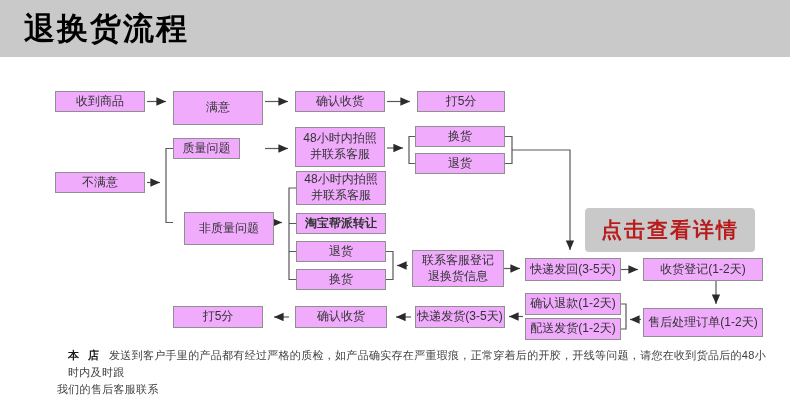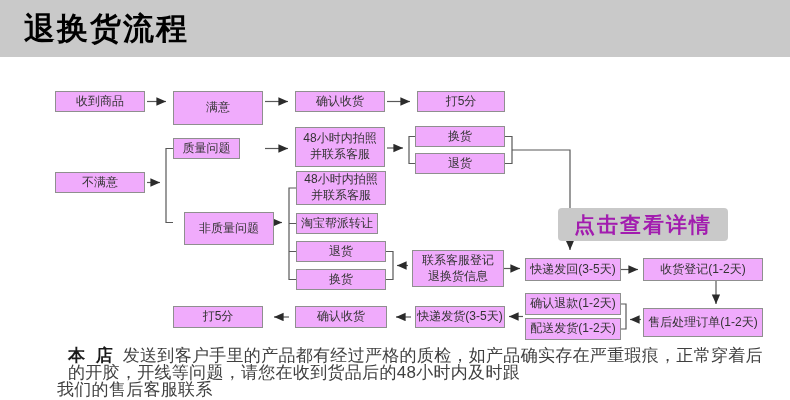--- a/index.html
+++ b/index.html
@@ -9,25 +9,25 @@
   *{margin:0;padding:0;box-sizing:border-box;}
   html,body{background:#fff;}
   body{font-family:"Liberation Sans","DejaVu Sans",sans-serif;}
   .page{position:relative;width:790px;height:400px;background:#fff;overflow:hidden;}
   .header{position:absolute;left:0;top:0;width:790px;height:57px;background:var(--header-bg);}
   .header h1{position:absolute;left:24px;top:8px;font-size:31px;font-weight:bold;color:#000;letter-spacing:2px;}
   .connectors{position:absolute;left:0;top:0;z-index:1;pointer-events:none;}
   .node{position:absolute;z-index:2;background:#f0abfc;border:1px solid var(--box-border);
         display:flex;align-items:center;justify-content:center;text-align:center;
         font-size:12px;color:var(--text);line-height:1.3;white-space:pre-line;}
-  .btn-details{position:absolute;left:558px;top:208px;width:170px;height:33px;z-index:2;
+  .btn-details{position:absolute;left:585px;top:208px;width:170px;height:44px;z-index:2;
         background:var(--header-bg);border-radius:4px;display:flex;align-items:center;justify-content:center;
-        font-size:21px;font-weight:bold;color:#a21caf;letter-spacing:2px;cursor:pointer;}
+        font-size:21px;font-weight:bold;color:#b91c1c;letter-spacing:2px;cursor:pointer;}
   .footer{position:absolute;left:57px;top:347px;width:716px;z-index:2;
-        font-size:17px;color:var(--footer-text);letter-spacing:0.3px;line-height:17px;}
+        font-size:11px;color:var(--footer-text);letter-spacing:0.3px;line-height:17px;}
   .footer .l1{padding-left:11px;}
   .footer .prefix{font-weight:bold;color:#1a1a1a;letter-spacing:3px;padding-right:7px;}
 </style>
 </head>
 <body>
 
 <div class="page">
 
   <div class="header">
     <h1>退换货流程</h1>
@@ -81,21 +81,21 @@
   <div class="node" style="left:295px;top:127px;width:90px;height:40px;">48小时内拍照
 并联系客服</div>
   <div class="node" style="left:415px;top:126px;width:90px;height:21px;">换货</div>
   <div class="node" style="left:415px;top:153px;width:90px;height:21px;">退货</div>
 
   <div class="node" style="left:55px;top:172px;width:90px;height:21px;">不满意</div>
   <div class="node" style="left:184px;top:212px;width:90px;height:33px;">非质量问题</div>
 
   <div class="node" style="left:296px;top:171px;width:90px;height:34px;">48小时内拍照
 并联系客服</div>
-  <div class="node" style="left:296px;top:213px;width:82px;height:21px;">淘宝帮派转让</div>
+  <div class="node" style="left:296px;top:213px;width:90px;height:21px;font-weight:bold;">淘宝帮派转让</div>
   <div class="node" style="left:296px;top:241px;width:90px;height:21px;">退货</div>
   <div class="node" style="left:296px;top:269px;width:90px;height:21px;">换货</div>
 
   <div class="node" style="left:412px;top:250px;width:92px;height:37px;">联系客服登记
 退换货信息</div>
   <div class="node" style="left:525px;top:258px;width:96px;height:23px;">快递发回(3-5天)</div>
   <div class="node" style="left:643px;top:258px;width:120px;height:23px;">收货登记(1-2天)</div>
   <div class="node" style="left:643px;top:308px;width:120px;height:29px;">售后处理订单(1-2天)</div>
   <div class="node" style="left:525px;top:293px;width:96px;height:22px;">确认退款(1-2天)</div>
   <div class="node" style="left:525px;top:318px;width:96px;height:22px;">配送发货(1-2天)</div>

